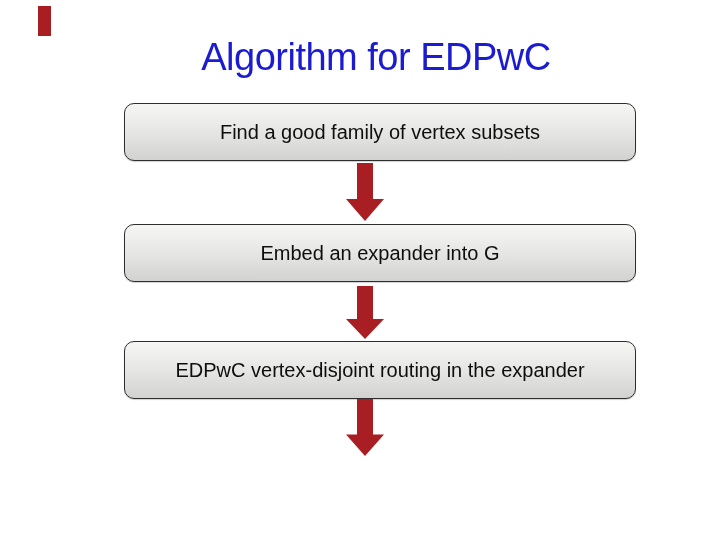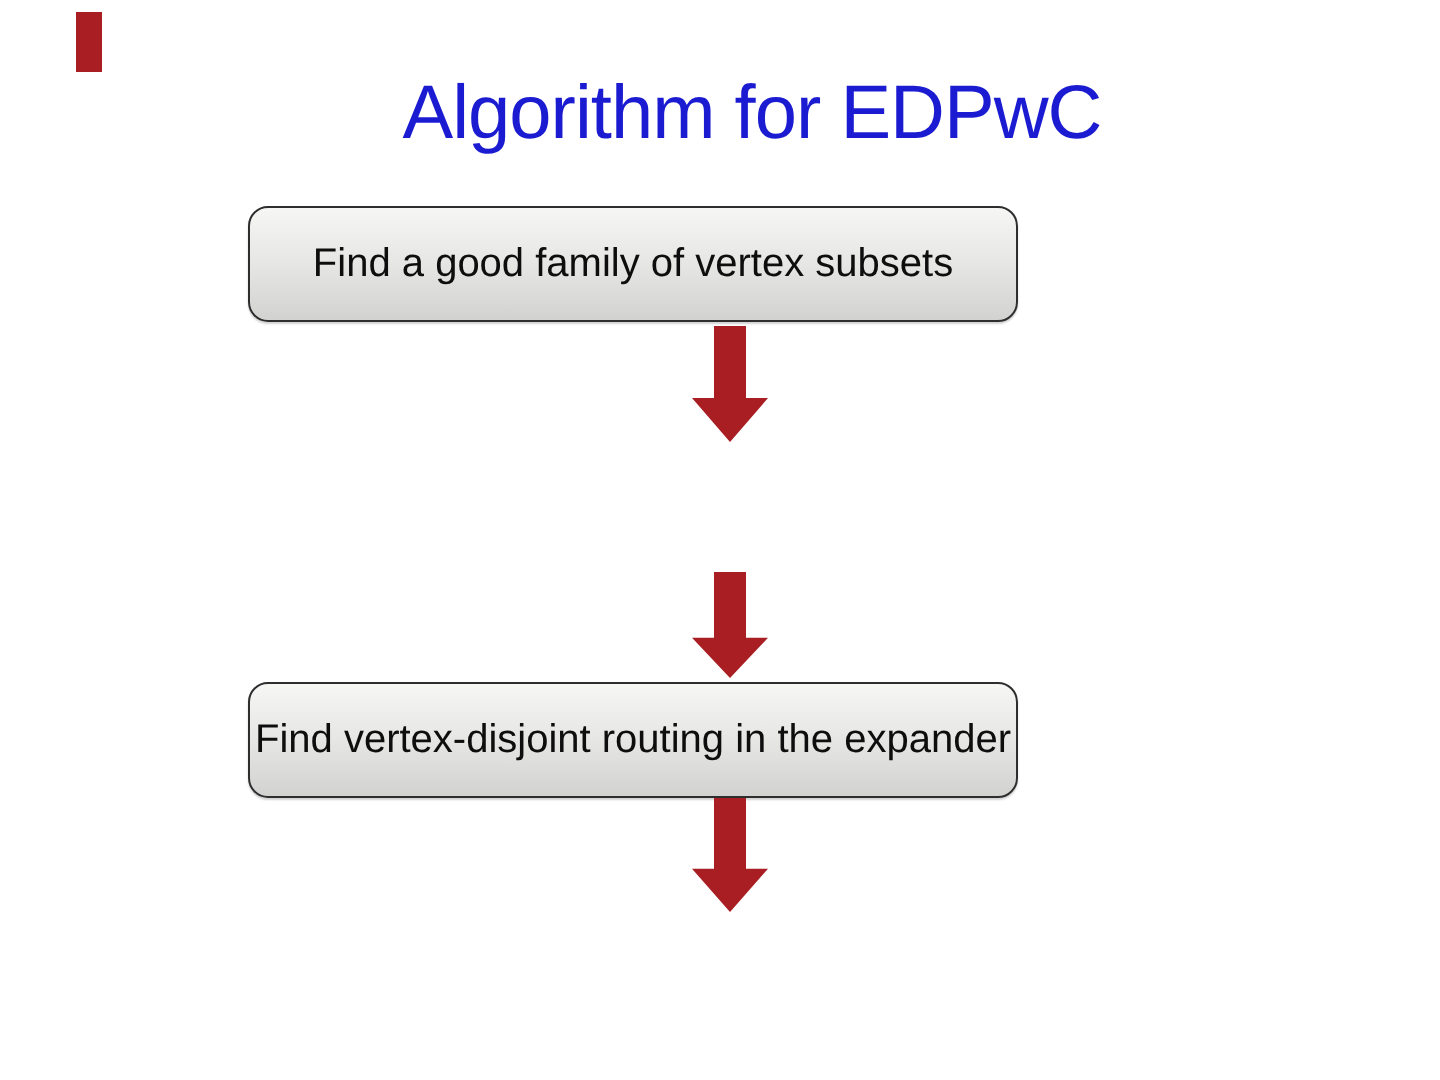--- a/index.html
+++ b/index.html
@@ -14,21 +14,21 @@
     position:absolute;left:38px;top:6px;width:13px;height:30px;
   }
 
   .title{
     position:absolute;left:0;top:36px;width:100%;margin:0;
     text-align:center;
     font-size:38px;font-weight:400;letter-spacing:-0.5px;padding-left:16px;
   }
 
   .step{
-    position:absolute;left:124px;width:385px;height:58px;
+    position:absolute;left:124px;width:512px;height:58px;
     box-sizing:border-box;
     border:1.6px solid #2e2e2e;border-radius:10px;
     background:linear-gradient(180deg,#f6f6f5 0%,#e6e6e5 50%,#d2d2d1 100%);
     display:flex;align-items:center;justify-content:center;
     font-size:20px;color:#0e0e0e;text-align:left;
     box-shadow:0 1px 1px rgba(0,0,0,0.18);
   }
   .s1{top:103px}
   .s2{top:224px}
   .s3{top:341px}
@@ -49,27 +49,30 @@
   <h1 class="title" style="color: rgb(27, 27, 210);">Algorithm for EDPwC</h1>
 
   <div class="step s1">
     <span>Find a good family of vertex subsets</span>
   </div>
 
   <svg class="arrow a1" viewBox="0 0 40 58" preserveAspectRatio="none">
     <polygon points="12,0 28,0 28,36 39,36 20,58 1,36 12,36" style="fill: rgb(168, 30, 34);"></polygon>
   </svg>
 
+  <div class="step s2">
+    <span>Embed an expander into G</span>
+  </div>
 
   <svg class="arrow a2" viewBox="0 0 40 58" preserveAspectRatio="none">
     <polygon points="12,0 28,0 28,36 39,36 20,58 1,36 12,36" style="fill: rgb(168, 30, 34);"></polygon>
   </svg>
 
   <div class="step s3">
-    <span>Find vertex-disjoint routing in the expander</span>
+    <span>EDPwC vertex-disjoint routing in the expander</span>
   </div>
 
   <svg class="arrow a3" viewBox="0 0 40 58" preserveAspectRatio="none">
     <polygon points="12,0 28,0 28,36 39,36 20,58 1,36 12,36" style="fill: rgb(168, 30, 34);"></polygon>
   </svg>
 
 
 </div>
 
 </body></html>

